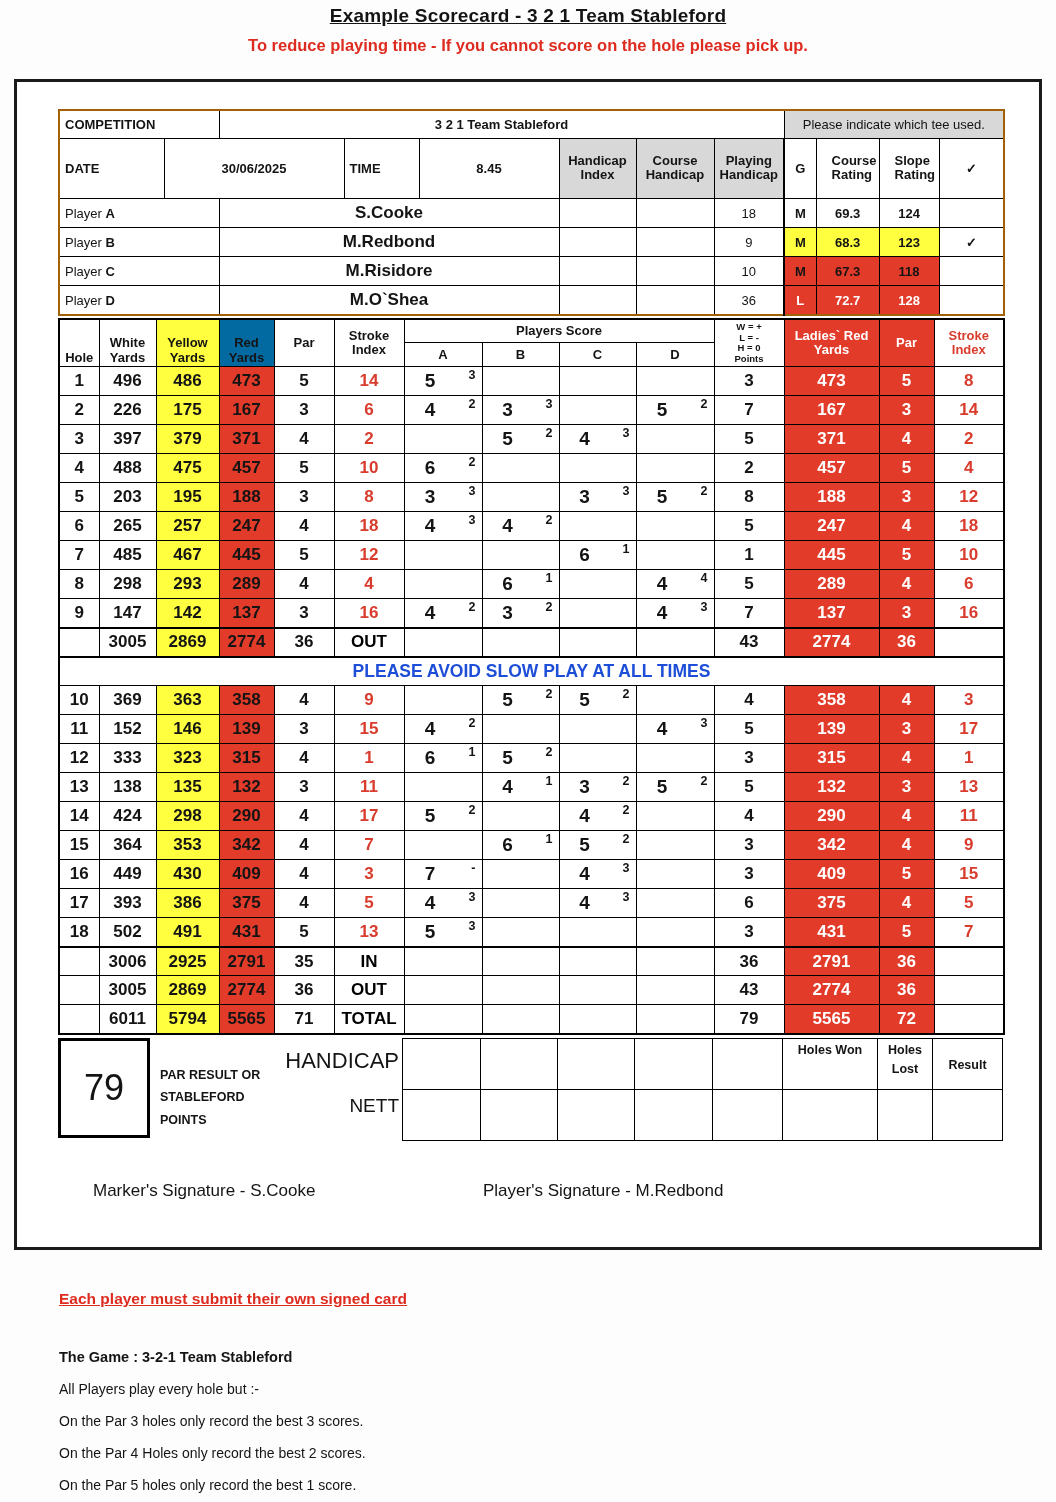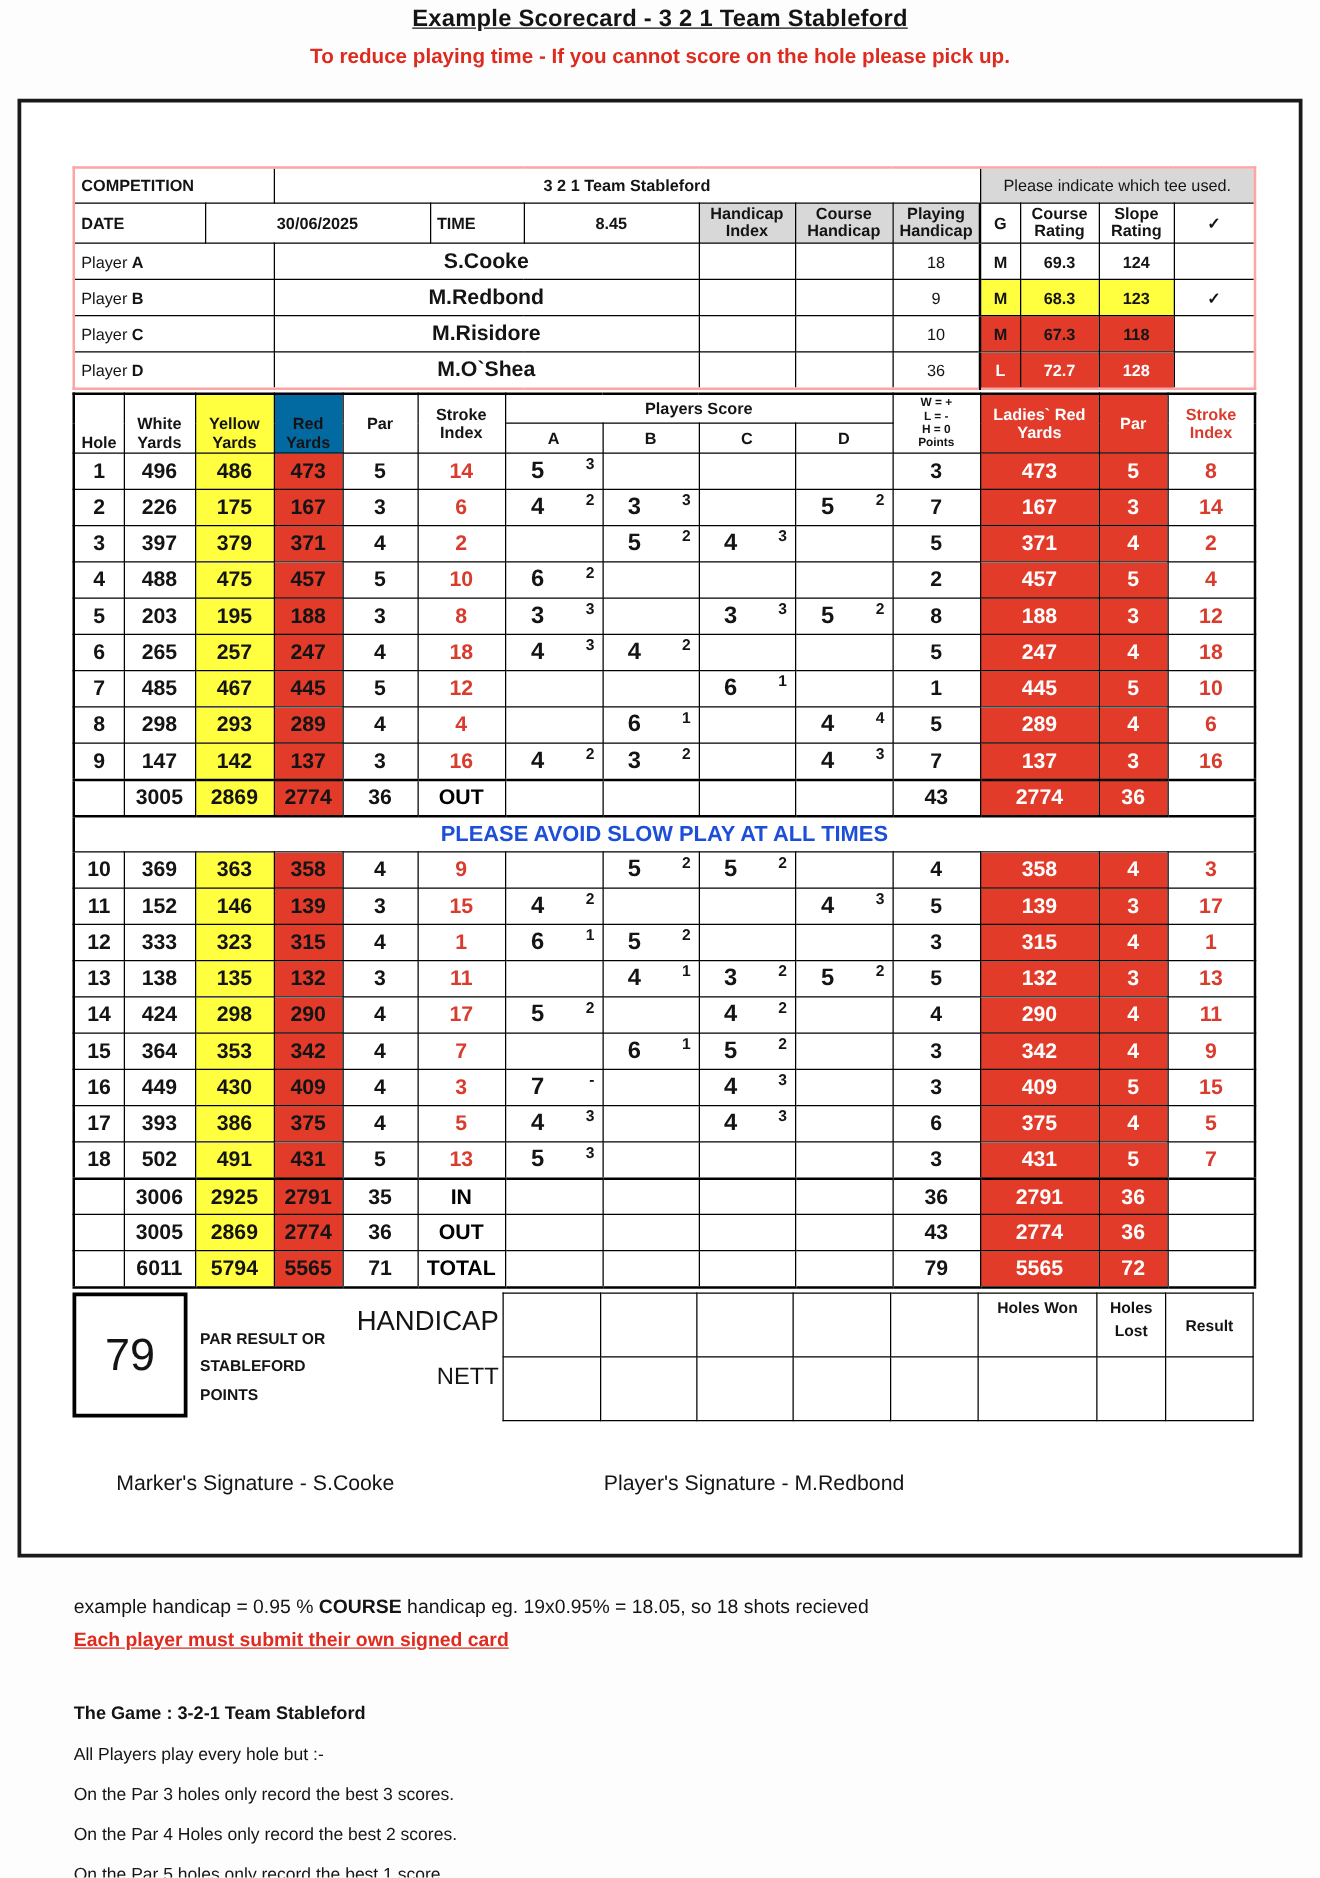--- a/index.html
+++ b/index.html
@@ -24,31 +24,31 @@
     margin: 24px 14px 0 14px;
     border: 3px solid #1a1a1a;
     padding: 27px 0 42px 41px;
     background:#fff;
     min-height: 1121px;
   }
   table { border-collapse: collapse; table-layout: fixed; }
   td, th { border: 1px solid #000; text-align:center; vertical-align: middle; overflow:hidden; }
 
   
-  .t-top { width: 945px; border: 2px solid #fca5a5; margin-top: 24px; }
+  .t-top { width: 945px; border: 2px solid #a16207; }
   .t-top td { height: 28px; font-size: 13px; }
   .t-top tr.pr td { height: 29px; }
   .lbl { text-align:left; padding-left:5px; font-weight:bold; font-size:15px; }
   .plbl { text-align:left; padding-left:5px; font-size:16px; }
   .plbl b { font-weight:bold; }
   .comp-val { font-weight:bold; font-size:17px; }
   .tee-note { background:#d8d8d8; font-size:12.5px; font-weight:500; }
   .date-val { font-weight:bold; font-size:17px; }
   .gray-h { background:#d8d8d8; font-size:10.5px; font-weight:bold; line-height:1.15; padding:1px; }
-  .small-h { font-size:10.5px; font-weight:bold; line-height:1.15; padding:1px; }
+  .small-h { font-size:10.5px; font-weight:bold; line-height:1.15; padding:15px; }
   .g-col { border-left:2px solid #000; font-weight:bold; font-size:14px; }
   .rating { font-weight:bold; font-size:13px; }
   .ph-val { font-size:13px; }
   .tickc { font-size:15px; font-weight:bold; }
   .cell-yellow { background:#ffff3f; }
   .cell-red { background:#e23b2a; }
   .wtext { color:#fff; }
 
   
   .t-main { width: 945px; border: 2px solid #000; margin-top: 2px; }
@@ -646,23 +646,20 @@
       </table>
   </div>
 
   <div class="sig-row">
     <span class="sig sig-marker">Marker's Signature  -  S.Cooke</span>
     <span class="sig sig-player">Player's Signature -  M.Redbond</span>
   </div>
 </div>
 
 <div class="page-footer">
-  <div class="pf-line1">
-    <span>example handicap = 0.95 % </span><b>COURSE</b><span> handicap eg. 19x0.95% = 18.05, so 18 shots recieved</span>
-  </div>
   <div class="pf-line2">Each player must submit their own signed card</div>
   <div class="game-block">
     <div class="game-title">The Game :  3-2-1 Team Stableford</div>
     <div class="game-line">All Players play every hole but :-</div>
     <div class="game-line">On the Par 3 holes only record the best 3 scores.</div>
     <div class="game-line">On the Par 4 Holes only record the best 2 scores.</div>
     <div class="game-line">On the Par 5 holes only record the best 1 score.</div>
   </div>
 </div>
 

